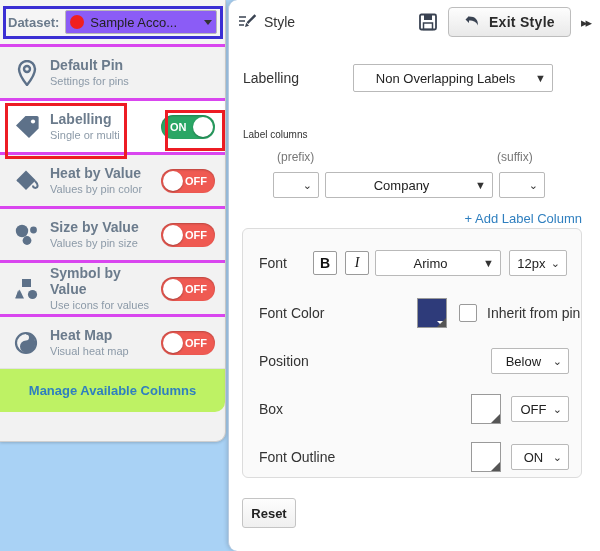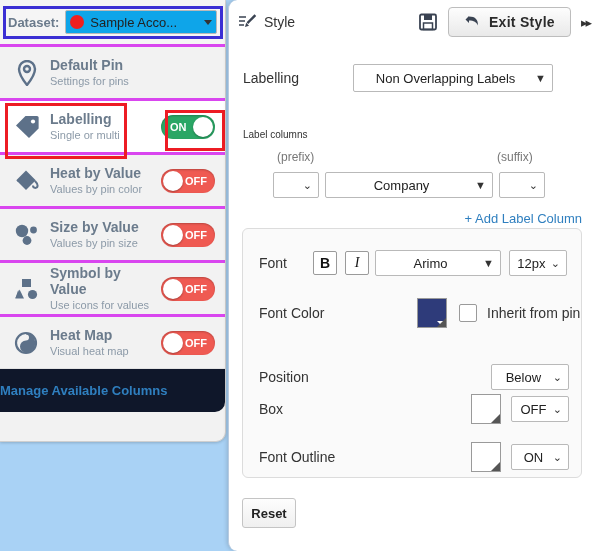--- a/index.html
+++ b/index.html
@@ -21,21 +21,21 @@
     box-shadow: 0 1px 3px rgba(0,0,0,.18);
   }
   .dataset-bar {
     height: 44px; display: flex; align-items: center;
     padding: 0 8px; background: #f5f5f5;
   }
   .dataset-label {
     font-size: 13px; color: #6b7b8c; font-weight: bold; margin-right: 6px;
   }
   .dataset-select {
-    flex: 1; height: 24px; background: #0ea5e9;
+    flex: 1; height: 24px; background: #8b5cf6;
     border: 1px solid #b9b9b9; border-radius: 2px;
     display: flex; align-items: center; padding: 0 4px;
     font-size: 13px; color: #222;
   }
   .dataset-dot {
     width: 14px; height: 14px; border-radius: 50%;
     background: #f01f1f; margin-right: 6px; flex: none;
   }
   .dataset-name { flex: 1; white-space: nowrap; overflow: hidden; }
   .caret-dn {
@@ -77,22 +77,22 @@
   .toggle.on .knob { right: 2px; }
   .toggle.off .knob { left: 2px; }
   .toggle .tlabel {
     position: absolute; top: 0; height: 24px; line-height: 24px;
     font-size: 11px; font-weight: bold; color: #fff;
   }
   .toggle.on .tlabel { left: 9px; }
   .toggle.off .tlabel { right: 8px; }
 
   .manage-row {
-    height: 44px; display: flex; align-items: center; 
-    border-top: 1px solid #e2e2e2; background: #0f172a;
+    height: 44px; display: flex; align-items: center; justify-content: center;
+    border-top: 1px solid #e2e2e2; background: #bef264;
     border-bottom-right-radius: 10px;
   }
   .manage-link { font-size: 13px; font-weight: bold; color: #2f7fbf; }
 
   
   #panel {
     position: absolute; left: 228px; top: 0; width: 372px; height: 551px;
     background: #ffffff; border-left: 1px solid #b9cbe0;
     border-top-left-radius: 9px; border-bottom-left-radius: 9px;
     box-shadow: -1px 0 4px rgba(0,0,0,.16);
@@ -371,21 +371,21 @@
 
     <div class="fcrow" style="top:60px">
       <span class="fclab">Font Color</span>
       <span class="swatch" style="position:absolute;left:174px;background:#2e3b7a">
           <span class="cnr"></span>
         </span>
       <span class="chkbox" style="position:absolute;left:216px"></span>
       <span style="position:absolute;left:244px;font-size:14px;color:#333">Inherit from pin</span>
     </div>
 
-    <div class="fcrow" style="top:124px">
+    <div class="fcrow" style="top:108px">
       <span class="fclab">Position</span>
       <div class="sel" style="position:absolute;left:248px;width:78px">
         <span class="txt">Below</span>
         <span class="chev">⌄</span>
       </div>
     </div>
 
     <div class="fcrow" style="top:156px">
       <span class="fclab">Box</span>
       <span class="swatch" style="position:absolute;left:228px;background:#ffffff">

